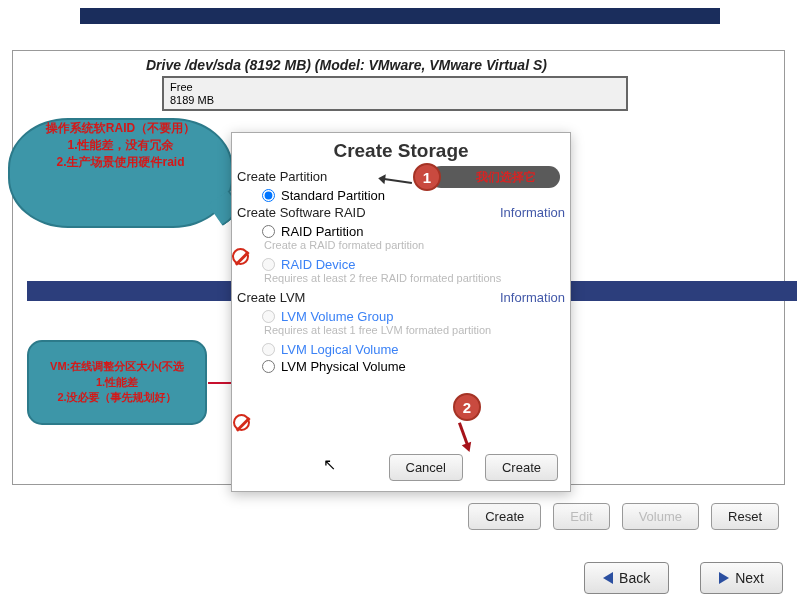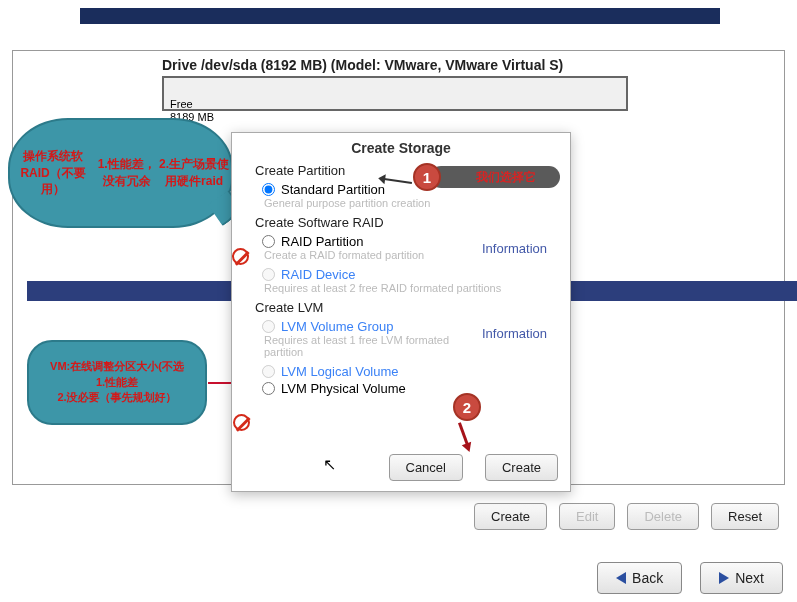--- a/index.html
+++ b/index.html
@@ -2,54 +2,54 @@
 <html><head>
   <meta charset="utf-8">
   <style>
     * { box-sizing: border-box; margin: 0; padding: 0; }
     body { font-family: sans-serif; font-size: 13px; background: #fff; width: 797px; height: 602px; position: relative; overflow: hidden; }
     
     .top-bar { position: absolute; top: 8px; left: 80px; width: 640px; height: 16px; background: #1a2d5c; }
     
     .main-panel { position: absolute; top: 50px; left: 12px; right: 12px; height: 435px; border: 1px solid #999; background: #fff; }
     
-    .drive-header { position: absolute; top: 57px; left: 162px; font-weight: bold; font-size: 14px; color: #222; }
+    .drive-header { position: absolute; top: 57px; left: 146px; font-weight: bold; font-size: 14px; color: #222; font-style: italic; }
     
     .drive-box { position: absolute; top: 76px; left: 162px; width: 466px; height: 35px; border: 2px solid #666; background: #f0f0f0; }
-    .drive-box .free-label { padding: 20px 6px; font-size: 11px; line-height: 1.2; }
+    .drive-box .free-label { padding: 3px 6px; font-size: 11px; line-height: 1.2; }
     
     .toolbar-band { position: absolute; top: 230px; left: 14px; width: 770px; height: 20px; background: #2c3e7c; }
     
     
-    .bubble1 { position: absolute; top: 118px; left: 8px; width: 225px; height: 110px; background: #3d96a8; border-radius: 60px/50px; border: 2px solid #2c7a8a; display: flex; flex-direction: row; justify-content: center; align-items: center; z-index: 5; }
+    .bubble1 { position: absolute; top: 118px; left: 8px; width: 225px; height: 110px; background: #3d96a8; border-radius: 60px/50px; border: 2px solid #2c7a8a; display: flex; flex-direction: column; align-items: center; z-index: 5; }
     .bubble1 .btxt { color: #d41818; font-size: 12px; font-weight: bold; line-height: 1.4; text-align: center; }
     .bubble1::after { content: ''; position: absolute; right: -8px; top: 75px; width: 24px; height: 24px; background: #3d96a8; border: 2px solid #2c7a8a; border-left: none; border-top: none; border-radius: 0 0 20px 0; transform: rotate(-35deg); }
     
     
-    .bubble2 { position: absolute; top: 340px; left: 27px; width: 180px; height: 85px; background: #3d96a8; border-radius: 25px; border: 2px solid #2c7a8a; display: flex; flex-direction: column; justify-content: center; align-items: center; z-index: 5; }
+    .bubble2 { position: absolute; top: 340px; left: 27px; width: 180px; height: 85px; background: #3d96a8; border-radius: 15px; border: 2px solid #2c7a8a; display: flex; flex-direction: column; justify-content: center; align-items: center; z-index: 5; }
     .bubble2 .btxt { color: #d41818; font-size: 11px; font-weight: bold; line-height: 1.4; text-align: center; }
     
     
     .arrow1 { position: absolute; top: 382px; left: 208px; width: 28px; height: 2px; background: #c8102e; z-index: 6; }
     .arrow1::after { content: ''; position: absolute; right: -6px; top: -4px; border-left: 8px solid #c8102e; border-top: 5px solid transparent; border-bottom: 5px solid transparent; }
     
     .arrow2 { position: absolute; top: 422px; left: 462px; width: 3px; height: 24px; background: #a6131a; z-index: 20; transform: rotate(-20deg); }
     .arrow2::after { content: ''; position: absolute; bottom: -7px; left: -4px; border-top: 9px solid #a6131a; border-left: 5px solid transparent; border-right: 5px solid transparent; }
     
     
     .noentry { position: absolute; width: 17px; height: 17px; border: 2.5px solid #d42a1a; border-radius: 50%; z-index: 20; background: transparent; }
     .noentry::after { content: ''; position: absolute; top: 6.5px; left: -1px; width: 18px; height: 2.5px; background: #d42a1a; transform: rotate(-45deg); }
     .noentry.n1 { top: 248px; left: 232px; }
     .noentry.n2 { top: 414px; left: 233px; }
     
     
     .dialog { position: absolute; top: 132px; left: 231px; width: 340px; height: 360px; background: #fff; border: 1px solid #aaa; box-shadow: 0 3px 12px rgba(0,0,0,0.25); z-index: 10; }
-    .dialog-title { text-align: center; font-weight: bold; font-size: 14px; padding: 7px 0 5px; color: #333; }
-    .section-label { font-size: 13px; color: #222; padding: 2px 23px; }
-    .section-right { float: right; color: #4258a8; font-size: 13px; margin-top: 26px; }
+    .dialog-title { text-align: center; font-weight: bold; font-size: 19px; padding: 7px 0 5px; color: #333; }
+    .section-label { font-size: 13px; color: #222; padding: 2px 5px; }
+    .section-right { float: right; color: #4258a8; font-size: 13px; }
     .radio-row { padding: 2px 10px 0 14px; display: flex; align-items: center; margin-left: 16px; }
     .radio-row.disabled { color: #aaa; }
     .radio-row input { margin-right: 6px; }
     .radio-desc { font-size: 11px; color: #bbb; padding: 0 10px 4px 32px; }
     .radio-label { font-size: 13px; }
     .radio-row.disabled .radio-label { color: #3b82f6; }
     
     .dialog-buttons { position: absolute; bottom: 10px; right: 12px; display: flex; gap: 22px; }
     .btn { border: 1px solid #999; background: linear-gradient(#fafafa,#e5e5e5); padding: 5px 16px; border-radius: 4px; font-size: 13px; cursor: pointer; color: #222; }
     
@@ -60,21 +60,21 @@
     
     .tag1 { position: absolute; top: 166px; left: 430px; height: 22px; width: 130px; background: #5a5a5a; border-radius: 11px; color: #da2222; font-size: 12px; font-weight: bold; display: flex; align-items: center; justify-content: center; padding-left: 22px; z-index: 24; }
     
     .arrow-overlay { position: absolute; top: 180px; left: 384px; width: 28px; height: 2px; background: #333; z-index: 26; transform: rotate(8deg); }
     .arrow-overlay::before { content: ''; position: absolute; left: -6px; top: -4px; border-right: 7px solid #333; border-top: 5px solid transparent; border-bottom: 5px solid transparent; }
     
     
     .bottom-actions { position: absolute; top: 503px; right: 18px; display: flex; gap: 12px; }
     .bottom-actions .btn.disabled { color: #bbb; }
     
-    .nav-buttons { position: absolute; bottom: 8px; right: 14px; display: flex; gap: 18px; }
+    .nav-buttons { position: absolute; bottom: 8px; right: 14px; display: flex; gap: 31px; }
     .nav-btn { border: 1px solid #888; background: linear-gradient(#fafafa,#e2e2e2); padding: 7px 18px; border-radius: 4px; font-size: 14px; cursor: pointer; display: flex; align-items: center; gap: 6px; color: #222; }
     .nav-arrow { width: 0; height: 0; }
     .nav-arrow.left { border-right: 10px solid #2b4fa0; border-top: 6px solid transparent; border-bottom: 6px solid transparent; }
     .nav-arrow.right { border-left: 10px solid #2b4fa0; border-top: 6px solid transparent; border-bottom: 6px solid transparent; }
     
     .cursor { position: absolute; top: 455px; left: 323px; z-index: 30; font-size: 16px; color: #000; }
   </style>
 </head>
 <body>
 
@@ -116,21 +116,20 @@
 <div class="arrow-overlay"></div>
 
 <div class="dialog">
   <div class="dialog-title">Create Storage</div>
 
   <div class="section-label">Create Partition</div>
   <div class="radio-row">
     <input type="radio" checked="" style="">
     <span class="radio-label">Standard Partition</span>
   </div>
-  <div class="radio-desc">General purpose partition creation</div>
 
   <div class="section-label">
     <span>Create Software RAID</span>
     <span class="section-right">Information</span>
   </div>
   <div class="radio-row">
     <input type="radio" style="">
     <span class="radio-label">RAID Partition</span>
   </div>
   <div class="radio-desc">Create a RAID formated partition</div>
@@ -165,21 +164,21 @@
 </div>
 
 <div class="numcircle n2">2</div>
 <div class="arrow2"></div>
 
 <div class="cursor">↖</div>
 
 <div class="bottom-actions">
   <button class="btn">Create</button>
   <button class="btn disabled">Edit</button>
-  <button class="btn disabled">Delete</button>
+  <button class="btn disabled">Volume</button>
   <button class="btn">Reset</button>
 </div>
 
 <div class="nav-buttons">
   <button class="nav-btn">
     <span class="nav-arrow left"></span>
     <span>Back</span>
   </button>
   <button class="nav-btn">
     <span class="nav-arrow right"></span>

